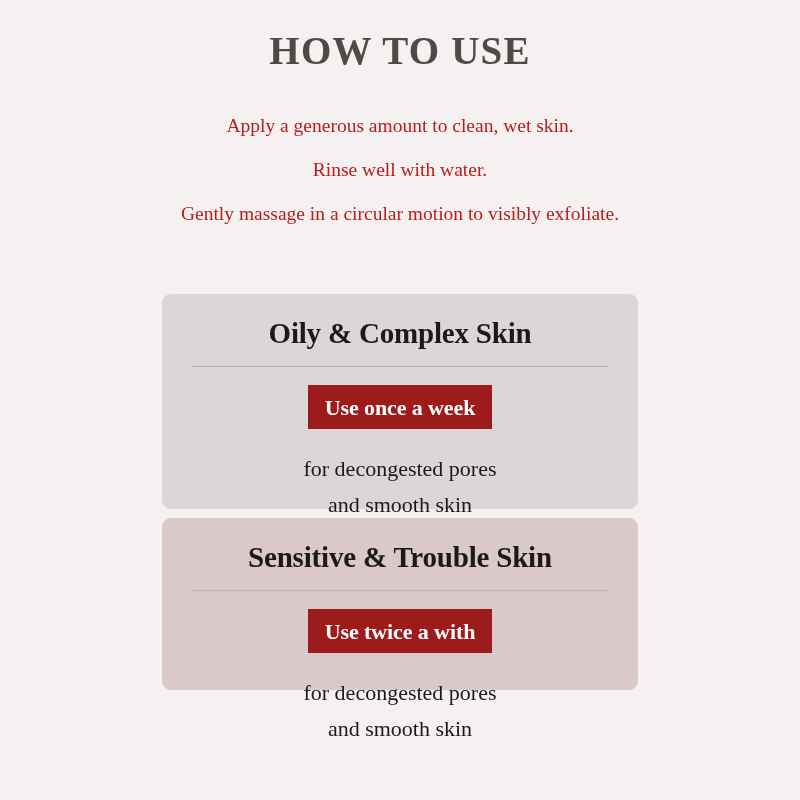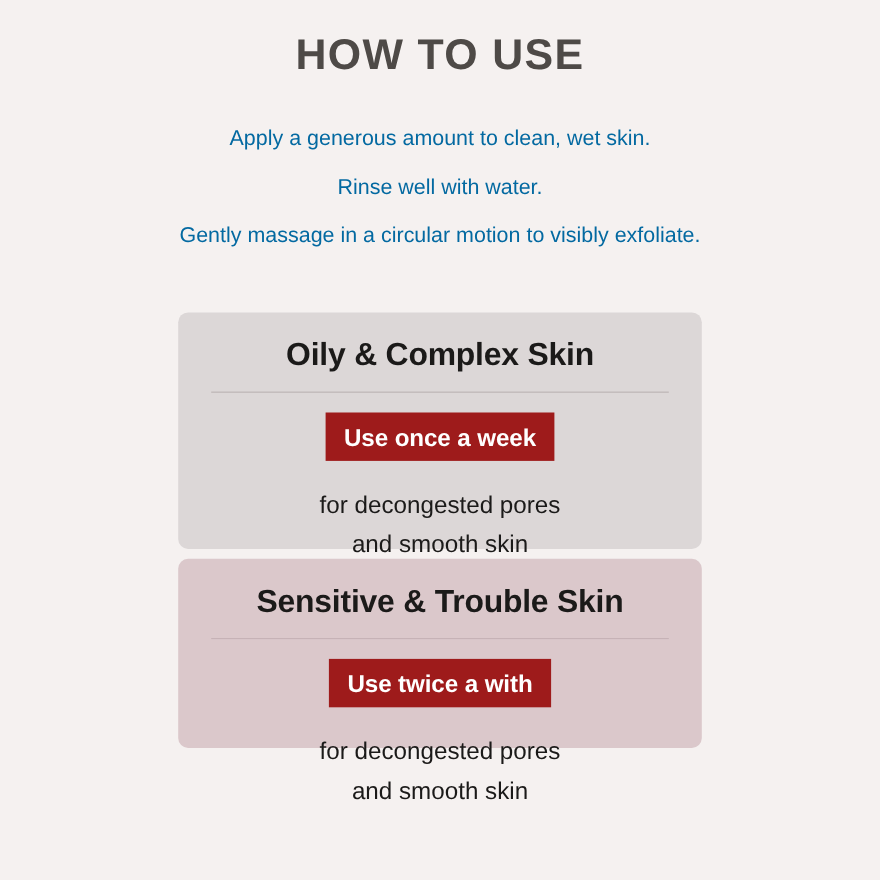--- a/index.html
+++ b/index.html
@@ -1,15 +1,15 @@
 <!DOCTYPE html>
 <html><head>
 <meta charset="utf-8">
 <style>
-  * { margin:0; padding:0; box-sizing:border-box; }
+  * { margin:0; padding:0; box-sizing:border-box;font-family:Liberation Serif, serif; }
 
   html, body {
     width:800px; height:800px;
   }
 
   body {
     background:#f5f1f0;
     font-family:"Liberation Sans", sans-serif;
     -webkit-font-smoothing:antialiased;
     overflow:hidden;
@@ -40,30 +40,30 @@
   .intro {
     position:absolute;
     left:0; top:104px;
     width:800px;
     text-align:center;
   }
 
   .intro-line {
     font-size:19.5px;
     font-weight:normal;
-    color:#0369a1;
+    color:#b91c1c;
     line-height:44px;
     white-space:nowrap;
   }
 
   
   .cards {
     position:absolute;
     left:162px;
-    top:284px;
+    top:294px;
     width:476px;
   }
 
   .card {
     width:476px;
     border-radius:9px;
     text-align:center;
     padding:22px 30px 26px 30px;
   }
 

